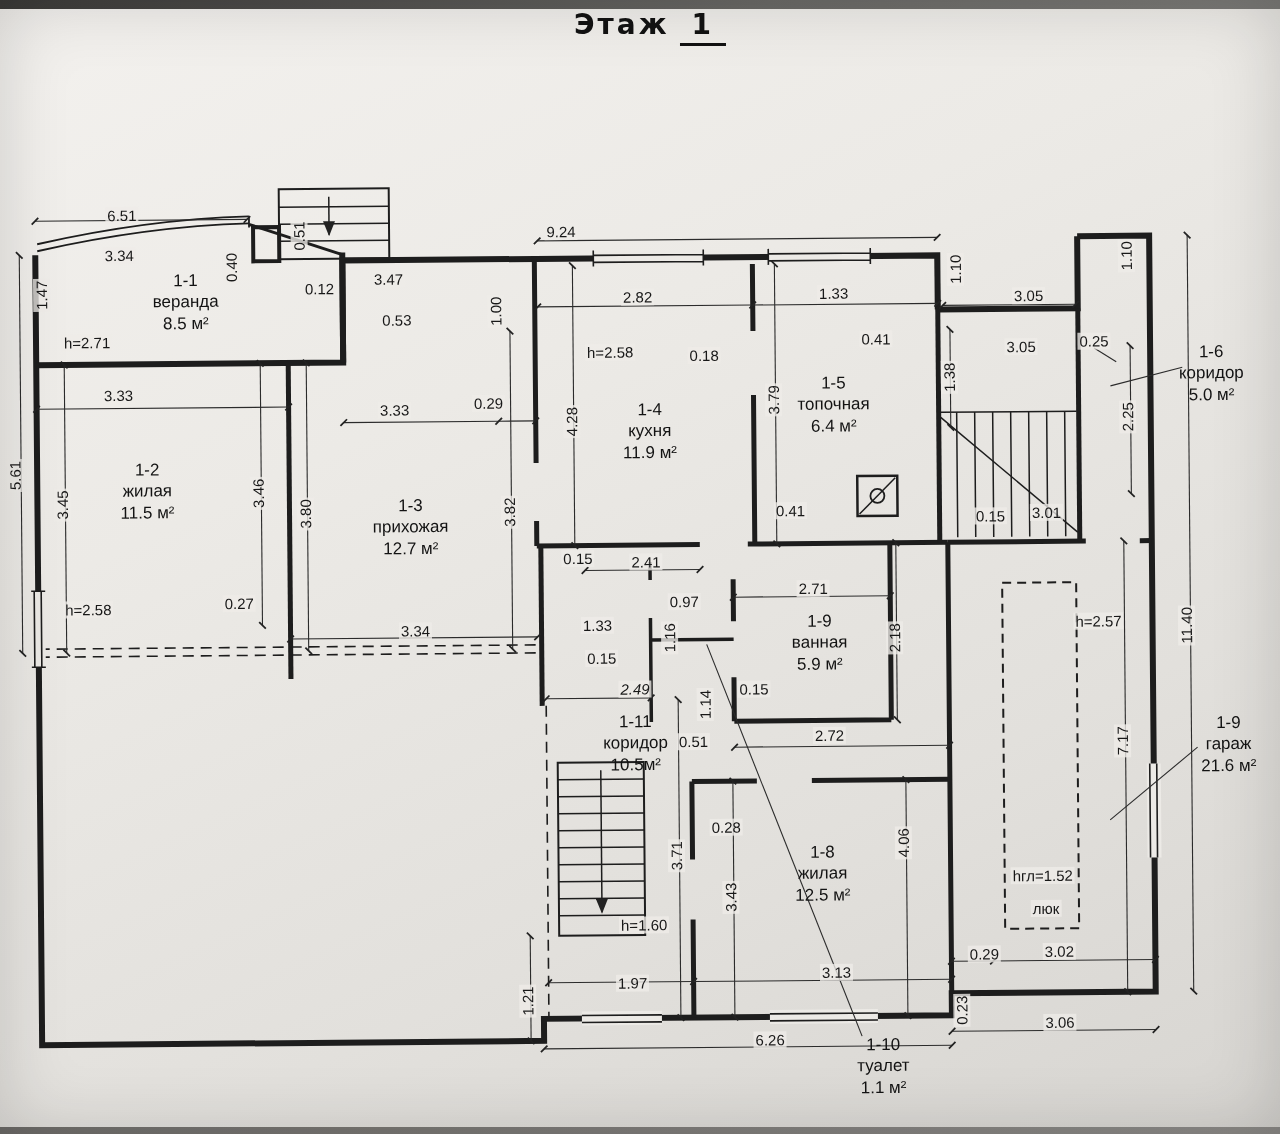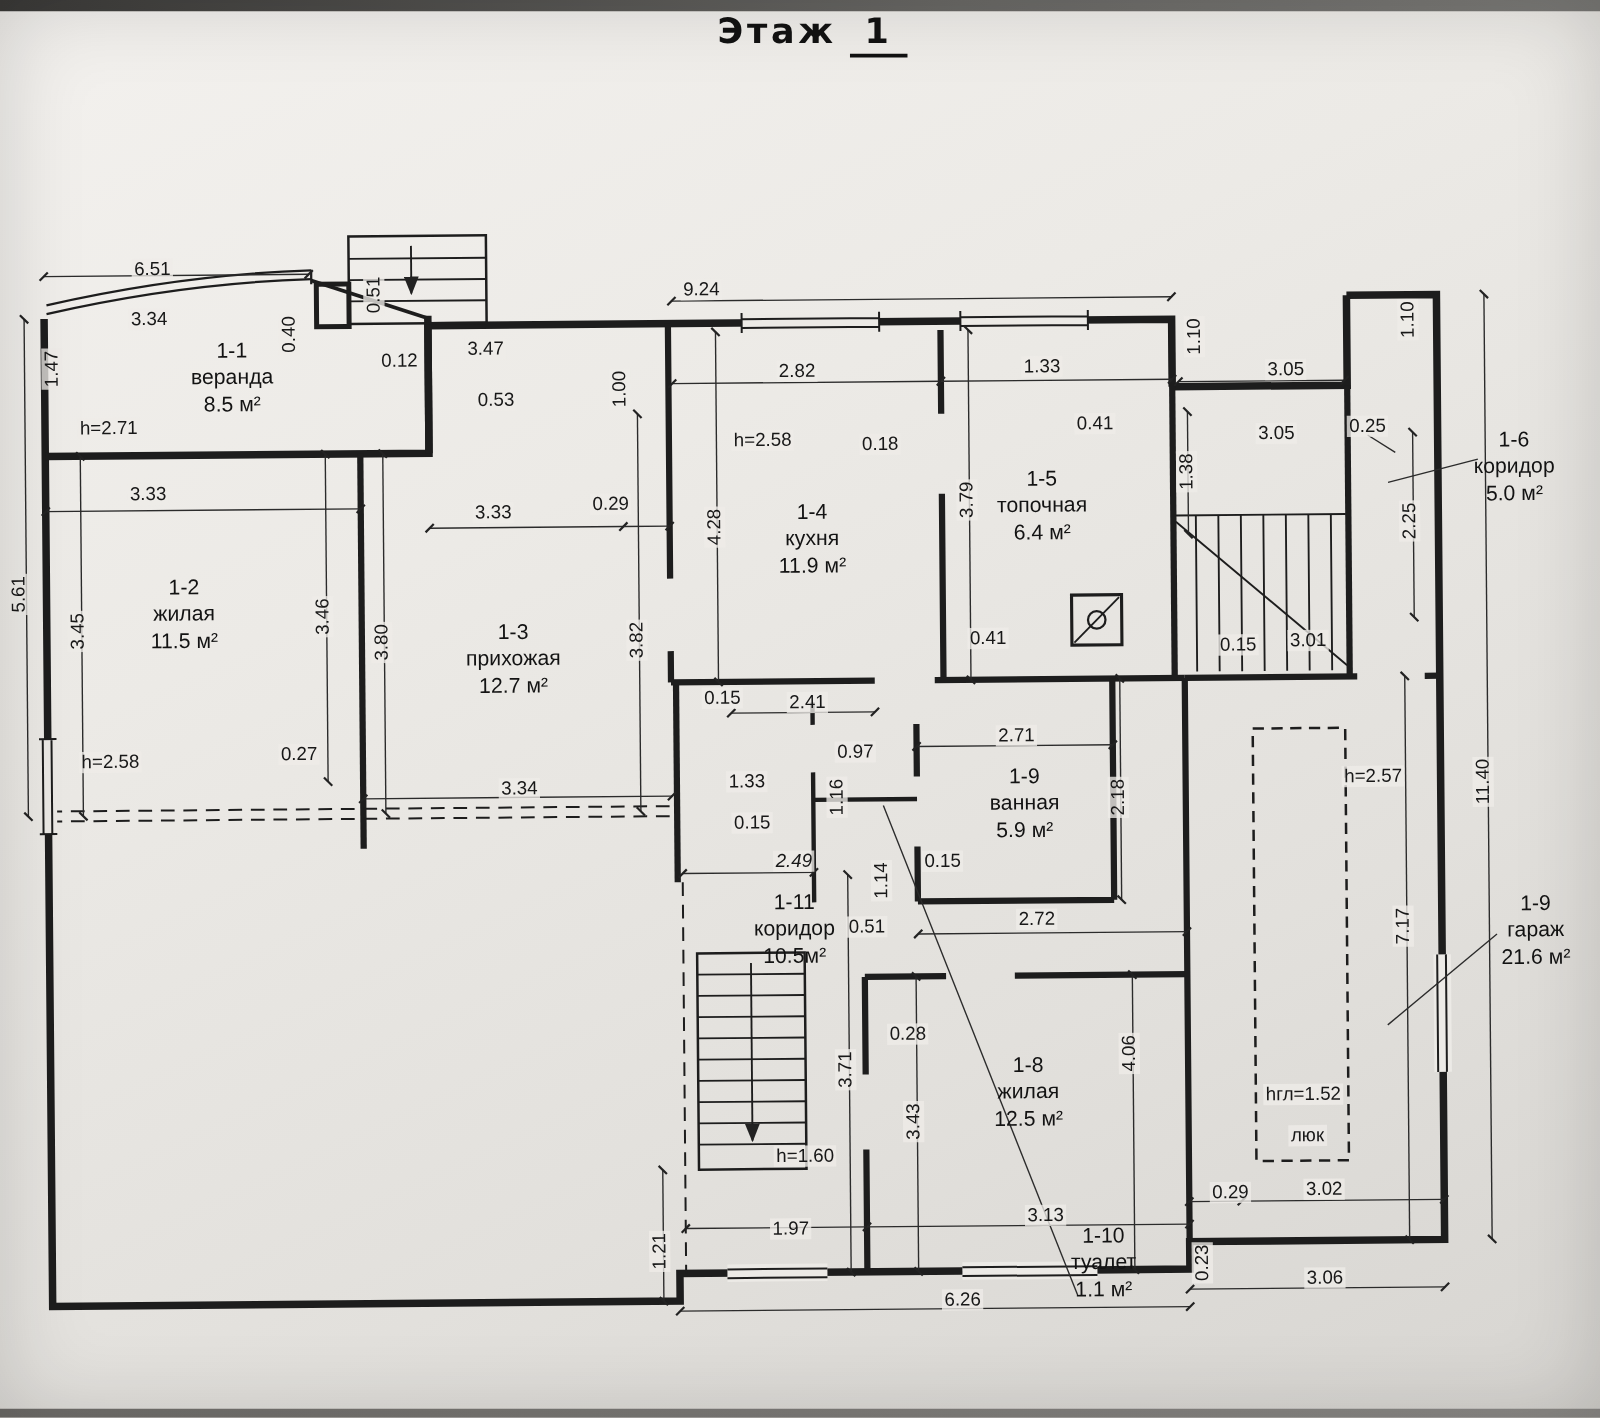--- a/index.html
+++ b/index.html
@@ -291,21 +291,21 @@
         <div class="room" style="left: 820px; top: 875px;">
           <span class="line">1-8</span>
           <span class="line">жилая</span>
           <span class="line">12.5 м²</span>
         </div>
         <div class="room" style="left: 819px; top: 644px;">
           <span class="line">1-9</span>
           <span class="line">ванная</span>
           <span class="line">5.9 м²</span>
         </div>
-        <div class="room" style="left: 879px; top: 1012px;">
+        <div class="room" style="left: 879px; top: 1068px;">
           <span class="line">1-10</span>
           <span class="line">туалет</span>
           <span class="line">1.1 м²</span>
         </div>
         <div class="room" style="left: 634px; top: 743px;">
           <span class="line">1-11</span>
           <span class="line">коридор</span>
           <span class="line">10.5м²</span>
         </div>
       </div>

